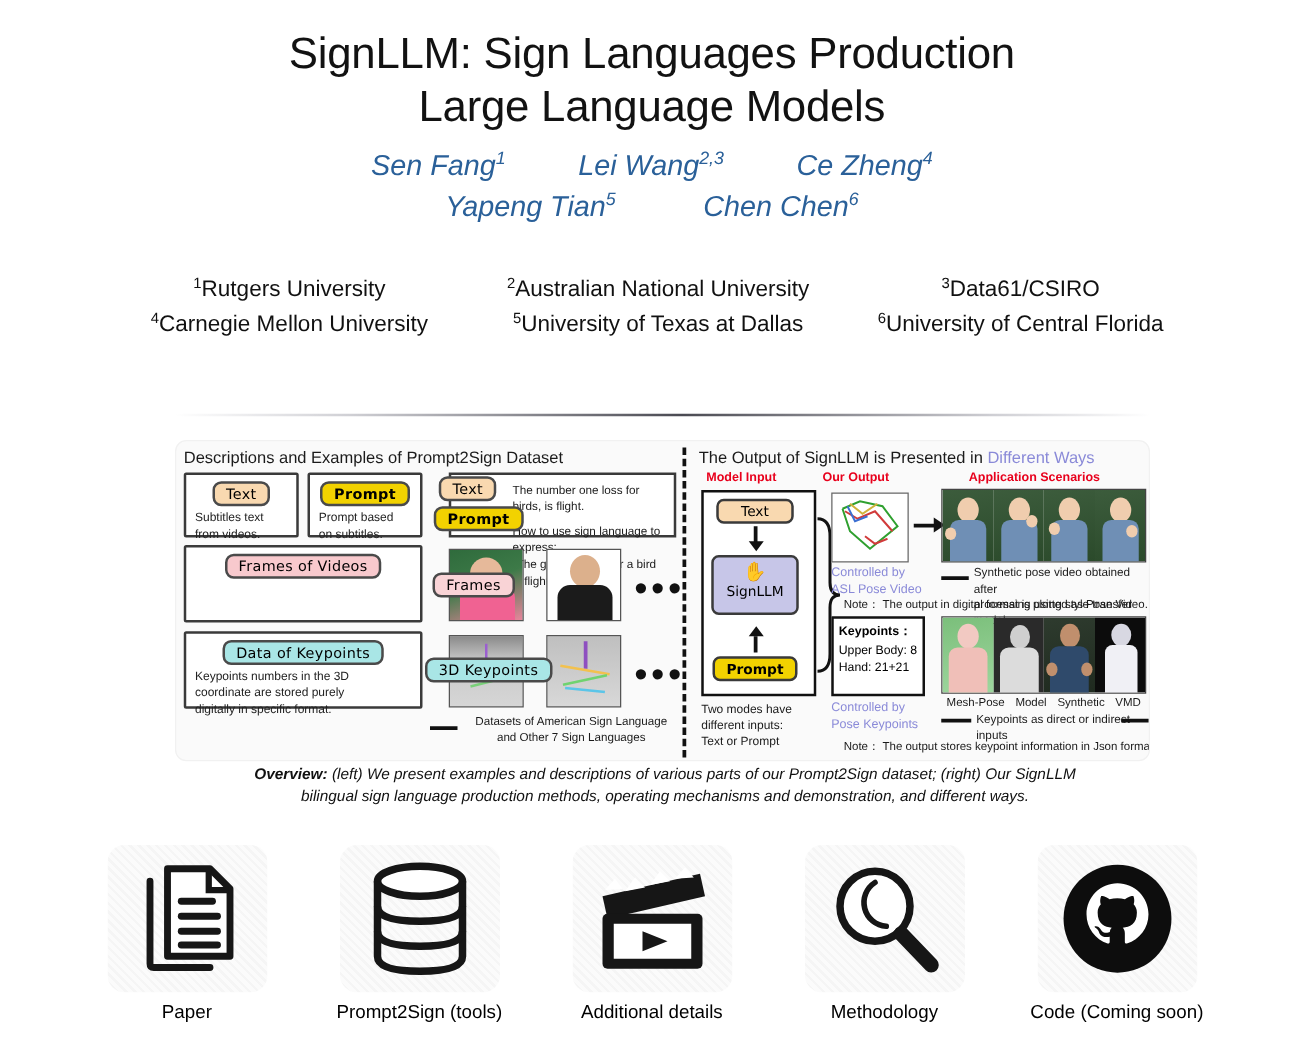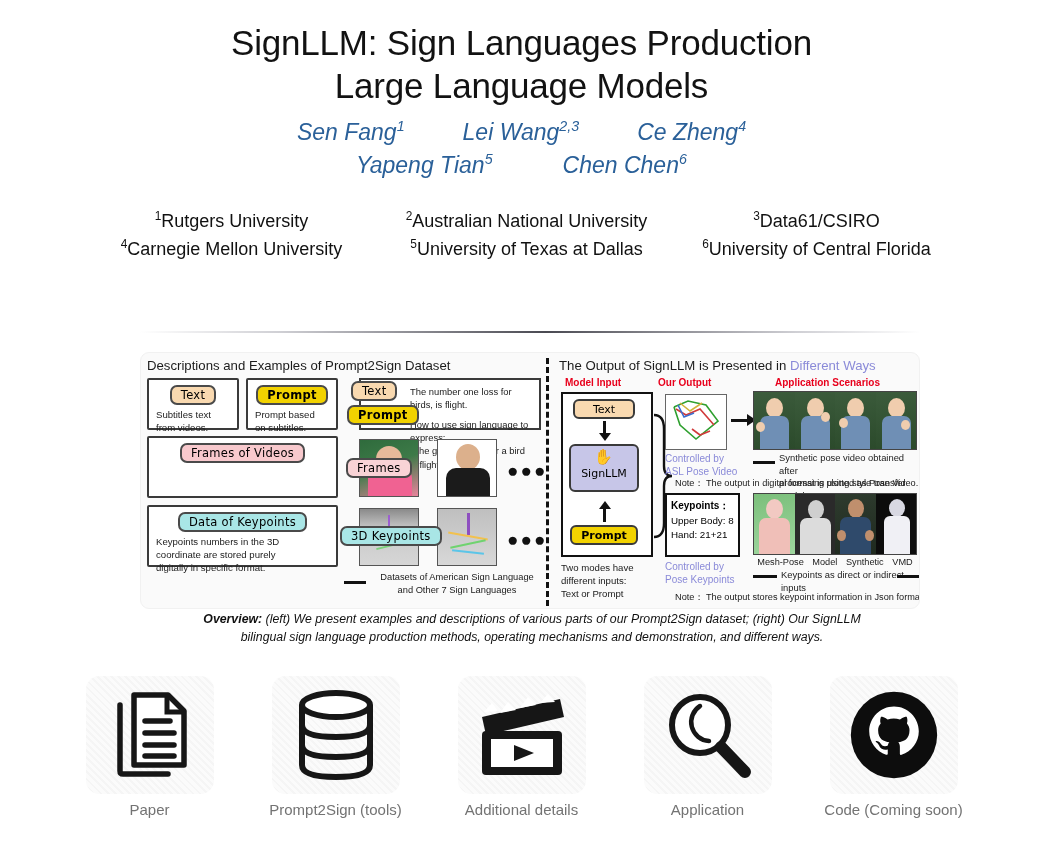--- a/index.html
+++ b/index.html
@@ -32,21 +32,21 @@
     color:#2a6099;
     font-size:23px;
     line-height:1.35;
   }
   .author-row.row1 { gap:58px; }
   .author-row.row2 { gap:70px; margin-top:2px; }
   .author { white-space:nowrap;font-style:italic; }
   .author sup { font-size:0.62em; vertical-align:super; line-height:0; }
 
   
-  .affils { margin-top:27px; font-size:18px; color:#111; }
+  .affils { margin-top:37px; font-size:18px; color:#111; }
   .affil-row { display:flex; justify-content:center; line-height:1.55; }
   .affil { text-align:center; white-space:nowrap; }
   .affil sup { font-size:0.66em; vertical-align:super; line-height:0; }
   .affil-row.r1 .a1 { width:290px; }
   .affil-row.r1 .a2 { width:300px; }
   .affil-row.r1 .a3 { width:280px; }
   .affil-row.r2 .a4 { width:290px; }
   .affil-row.r2 .a5 { width:300px; }
   .affil-row.r2 .a6 { width:280px; }
 
@@ -135,21 +135,21 @@
 
   
   .icons { position:absolute; left:0; top:676px; width:1043px; display:flex; justify-content:center; gap:58px; }
   .icon-item { width:128px; display:flex; flex-direction:column; align-items:center; }
   .tile {
     width:128px; height:118px; border-radius:14px;
     background-color:#fbfbfb;
     background-image:repeating-linear-gradient(45deg, rgba(0,0,0,0.022) 0 2px, rgba(0,0,0,0) 2px 5px);
     display:flex; align-items:center; justify-content:center;
   }
-  .icon-label { margin-top:7px; font-size:15px; color:#737373; white-space:nowrap; text-align:center; }
+  .icon-label { margin-top:7px; font-size:15px; color:#000000; white-space:nowrap; text-align:center; }
 </style>
 </head>
 <body>
 
 <div class="page">
 
   <div class="title">
     <span class="ln">SignLLM: Sign Languages Production</span>
     <span class="ln">Large Language Models</span>
   </div>
@@ -427,21 +427,21 @@
     </div>
 
     <div class="icon-item">
       <div class="tile">
         <svg width="90" height="90" viewBox="0 0 90 90">
           <circle cx="37" cy="35" r="28" fill="#fff" stroke="#161616" stroke-width="6"></circle>
           <path d="M37 16 A19 19 0 0 0 46 51" fill="none" stroke="#161616" stroke-width="4.5" stroke-linecap="round"></path>
           <line x1="58" y1="57" x2="82" y2="82" stroke="#161616" stroke-width="12" stroke-linecap="round"></line>
         </svg>
       </div>
-      <div class="icon-label">Application</div>
+      <div class="icon-label">Methodology</div>
     </div>
 
     <div class="icon-item">
       <div class="tile">
         <svg width="90" height="90" viewBox="0 0 98 98">
           <circle cx="49" cy="49" r="47" fill="#0d0d0d"></circle>
           <path fill="#ffffff" d="M49 18c-14.9 0-27 12.1-27 27 0 11.9 7.7 22 18.4 25.6 1.3.2 1.8-.6 1.8-1.3 0-.6 0-2.3 0-4.6-7.5 1.6-9.1-3.6-9.1-3.6-1.2-3.1-3-4-3-4-2.5-1.7.2-1.6.2-1.6 2.7.2 4.1 2.8 4.1 2.8 2.4 4.1 6.3 2.9 7.9 2.2.2-1.8.9-2.9 1.7-3.6-6-.7-12.3-3-12.3-13.3 0-2.9 1-5.3 2.8-7.2-.3-.7-1.2-3.4.3-7.2 0 0 2.2-.7 7.3 2.8 2.1-.6 4.4-.9 6.7-.9 2.3 0 4.6.3 6.7.9 5.1-3.5 7.3-2.8 7.3-2.8 1.5 3.8.5 6.5.3 7.2 1.7 1.9 2.8 4.3 2.8 7.2 0 10.3-6.3 12.6-12.3 13.3 1 .8 1.8 2.5 1.8 5 0 3.6 0 6.5 0 7.4 0 .7.5 1.6 1.8 1.3C68.3 67 76 56.9 76 45c0-14.9-12.1-27-27-27z"></path>
         </svg>
       </div>
       <div class="icon-label">Code (Coming soon)</div>

